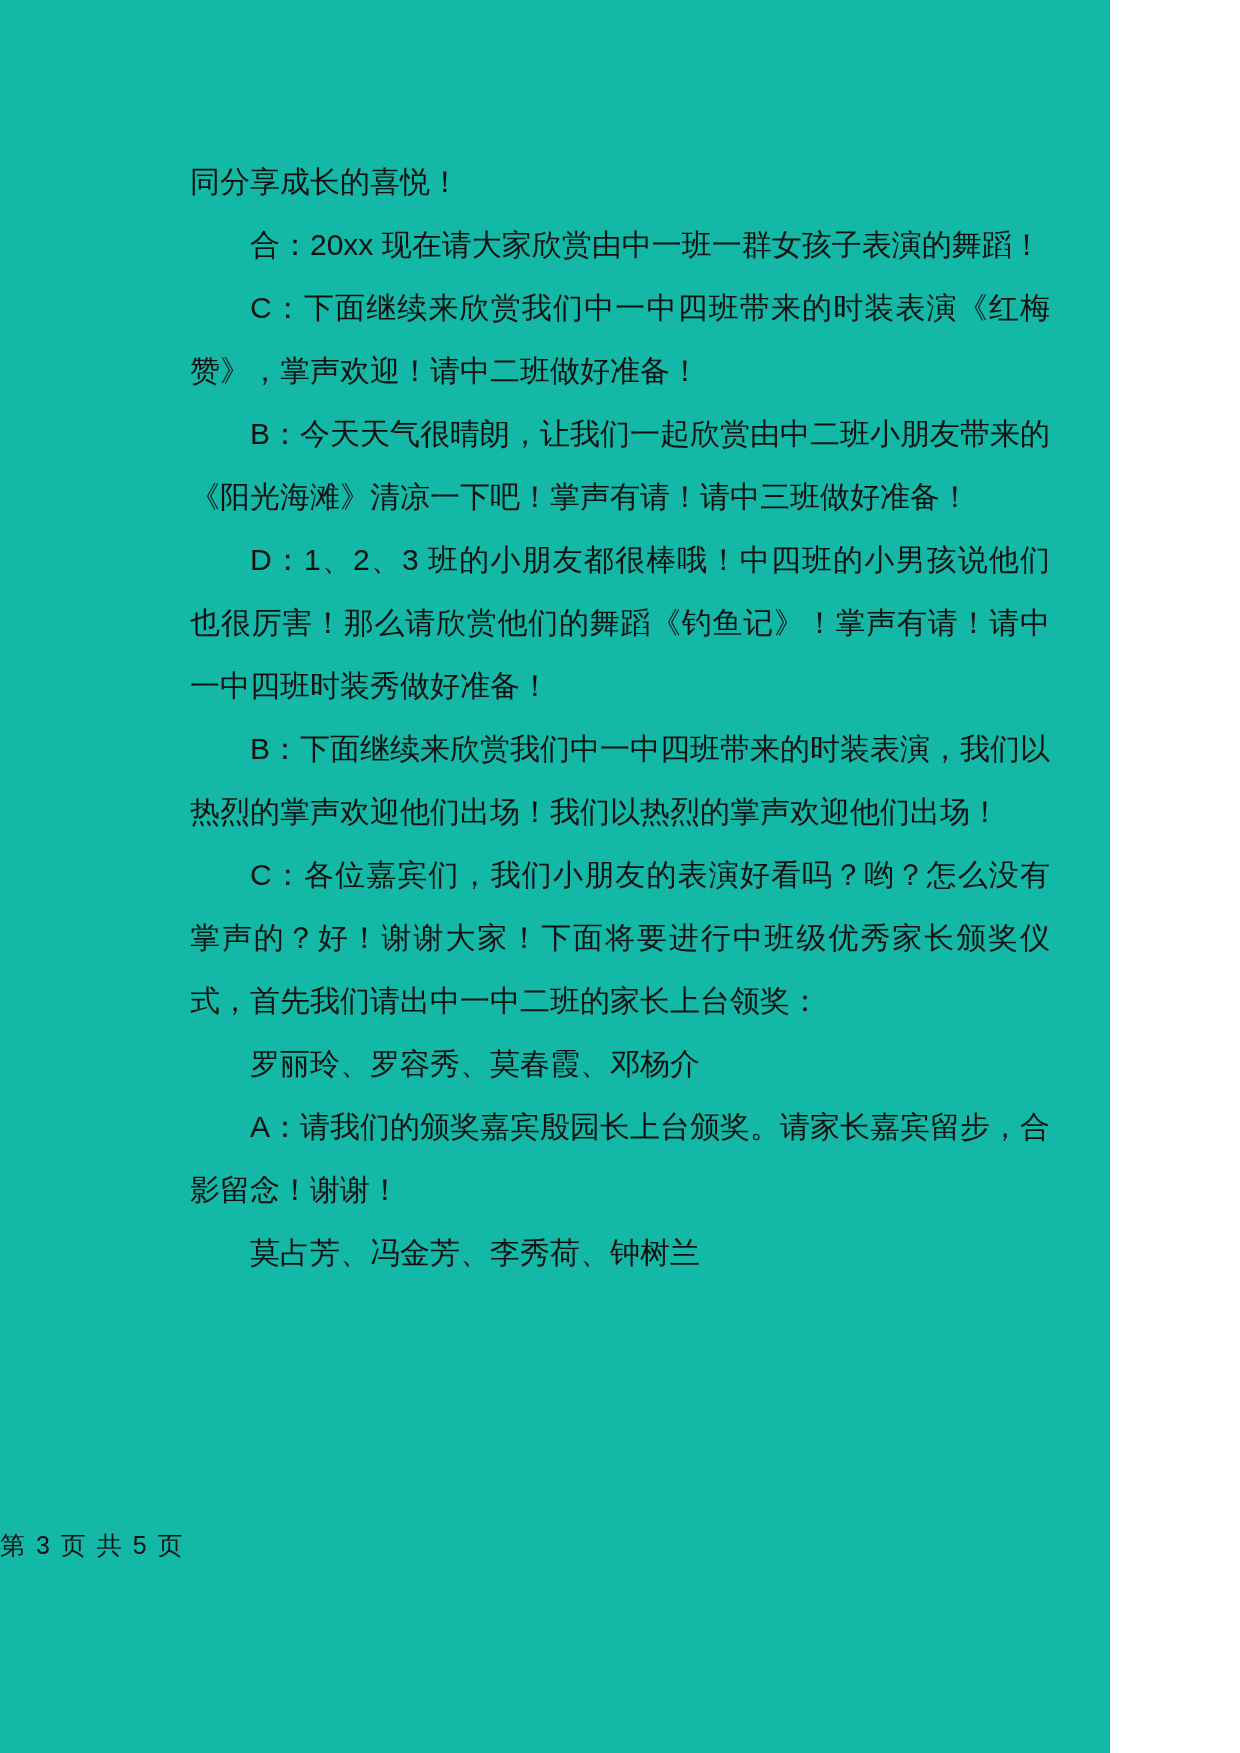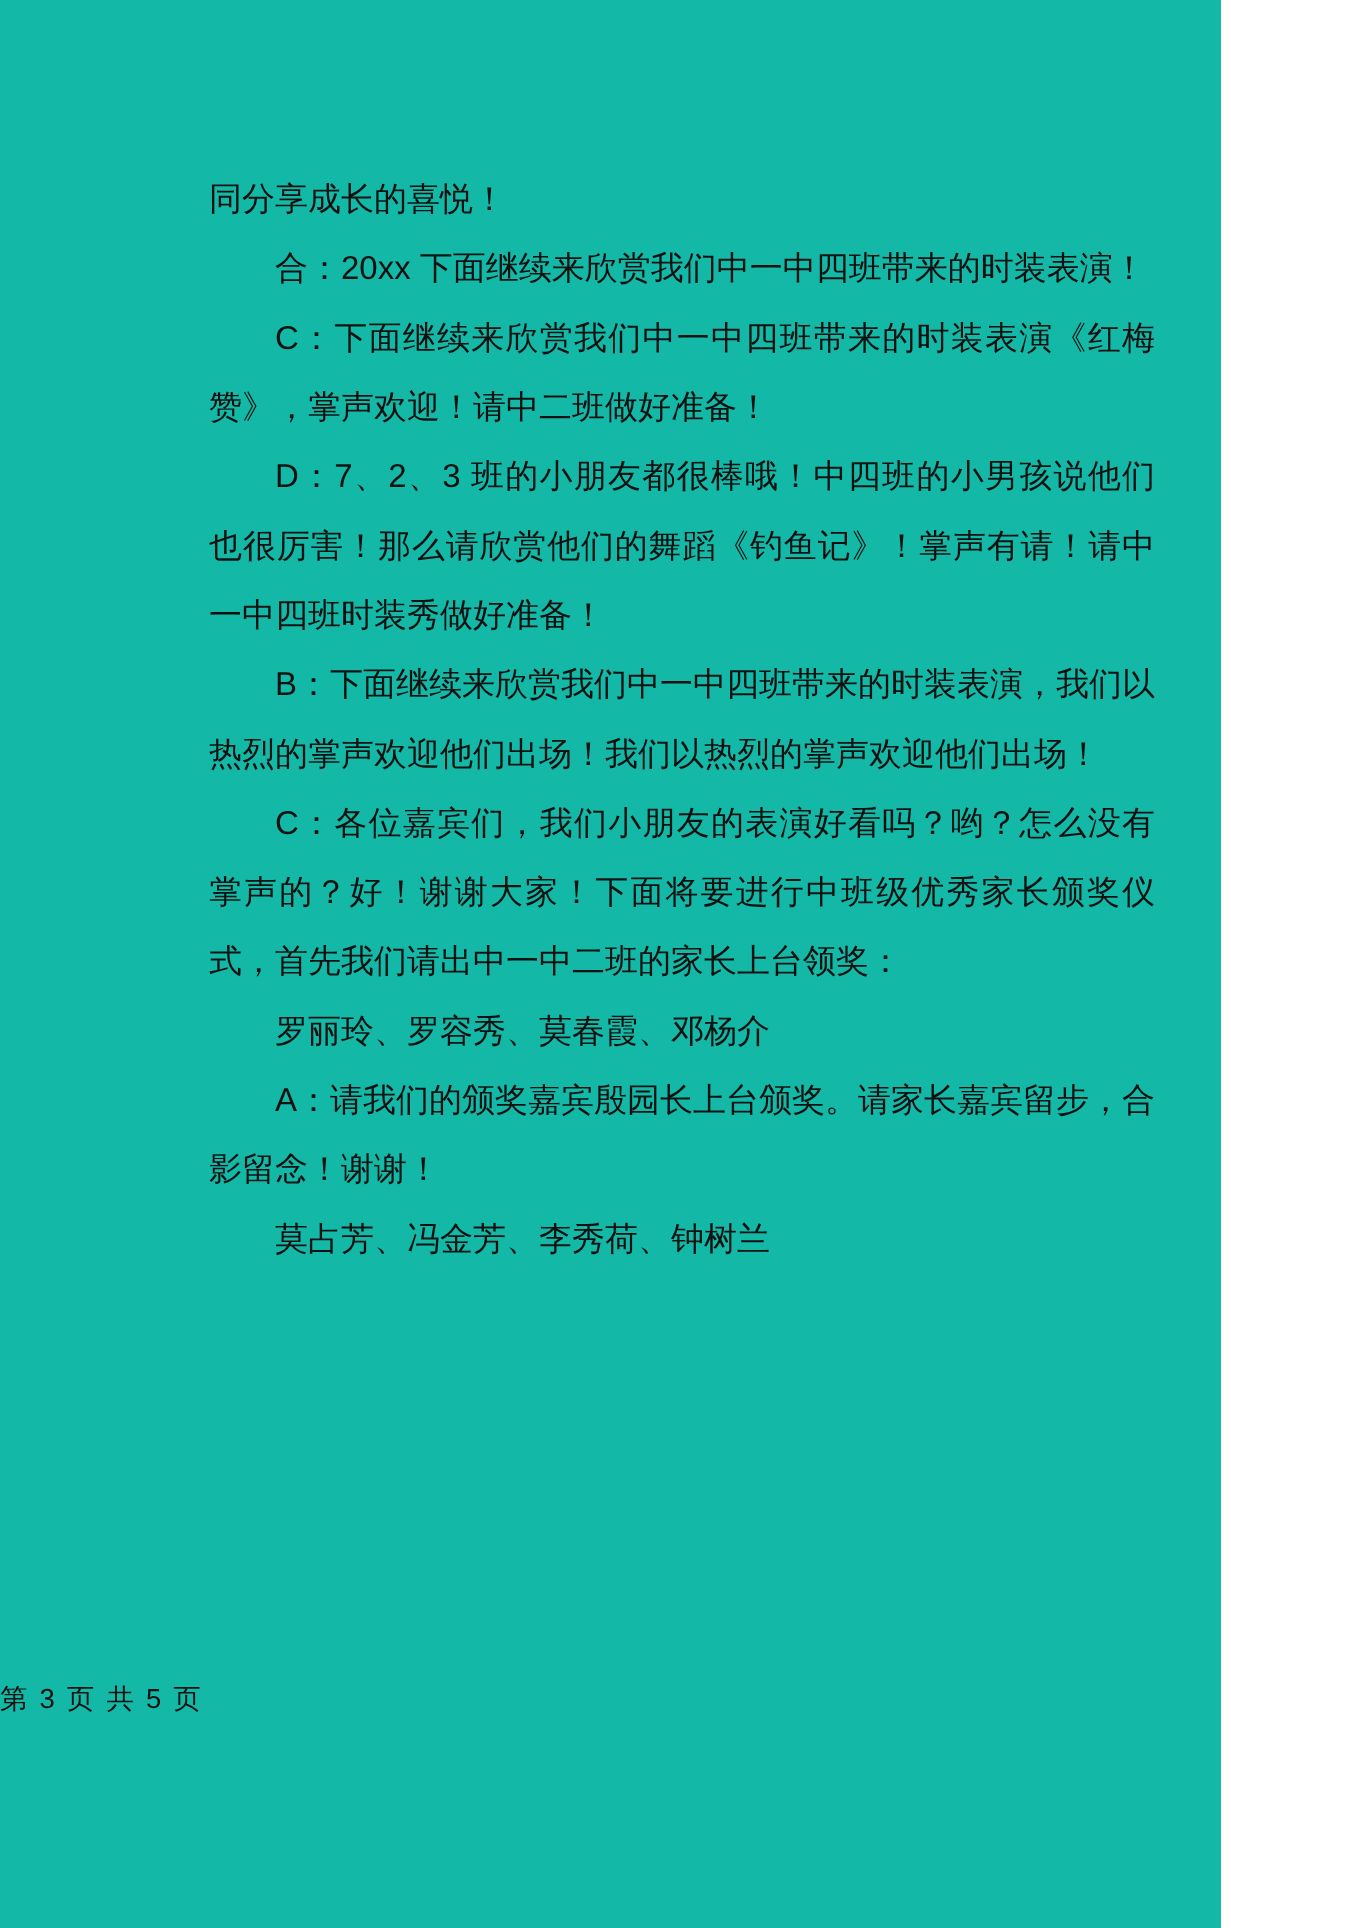--- a/index.html
+++ b/index.html
@@ -45,23 +45,24 @@
     letter-spacing: 2px;
     color: #111111;
   }
 </style>
 </head>
 <body>
 
 <div class="page">
   <div class="body-text">
     <p class="para no-indent">同分享成长的喜悦！</p>
-    <p class="para">合：20xx 下面继续来欣赏我们中一中四班带来的时装表演！</p>
+    <p class="para">合：20xx 现在请大家欣赏由中一班一群女孩子表演的舞蹈！</p>
     <p class="para">C：下面继续来欣赏我们中一中四班带来的时装表演《红梅赞》，掌声欢迎！请中二班做好准备！</p>
-    <p class="para">D：7、2、3 班的小朋友都很棒哦！中四班的小男孩说他们也很厉害！那么请欣赏他们的舞蹈《钓鱼记》！掌声有请！请中一中四班时装秀做好准备！</p>
+    <p class="para">B：今天天气很晴朗，让我们一起欣赏由中二班小朋友带来的《阳光海滩》清凉一下吧！掌声有请！请中三班做好准备！</p>
+    <p class="para">D：1、2、3 班的小朋友都很棒哦！中四班的小男孩说他们也很厉害！那么请欣赏他们的舞蹈《钓鱼记》！掌声有请！请中一中四班时装秀做好准备！</p>
     <p class="para">B：下面继续来欣赏我们中一中四班带来的时装表演，我们以热烈的掌声欢迎他们出场！我们以热烈的掌声欢迎他们出场！</p>
     <p class="para">C：各位嘉宾们，我们小朋友的表演好看吗？哟？怎么没有掌声的？好！谢谢大家！下面将要进行中班级优秀家长颁奖仪式，首先我们请出中一中二班的家长上台领奖：</p>
     <p class="para">罗丽玲、罗容秀、莫春霞、邓杨介</p>
     <p class="para">A：请我们的颁奖嘉宾殷园长上台颁奖。请家长嘉宾留步，合影留念！谢谢！</p>
     <p class="para">莫占芳、冯金芳、李秀荷、钟树兰</p>
   </div>
   <div class="page-footer">
     <span>第 3 页 共 5 页</span>
   </div>
 </div>

